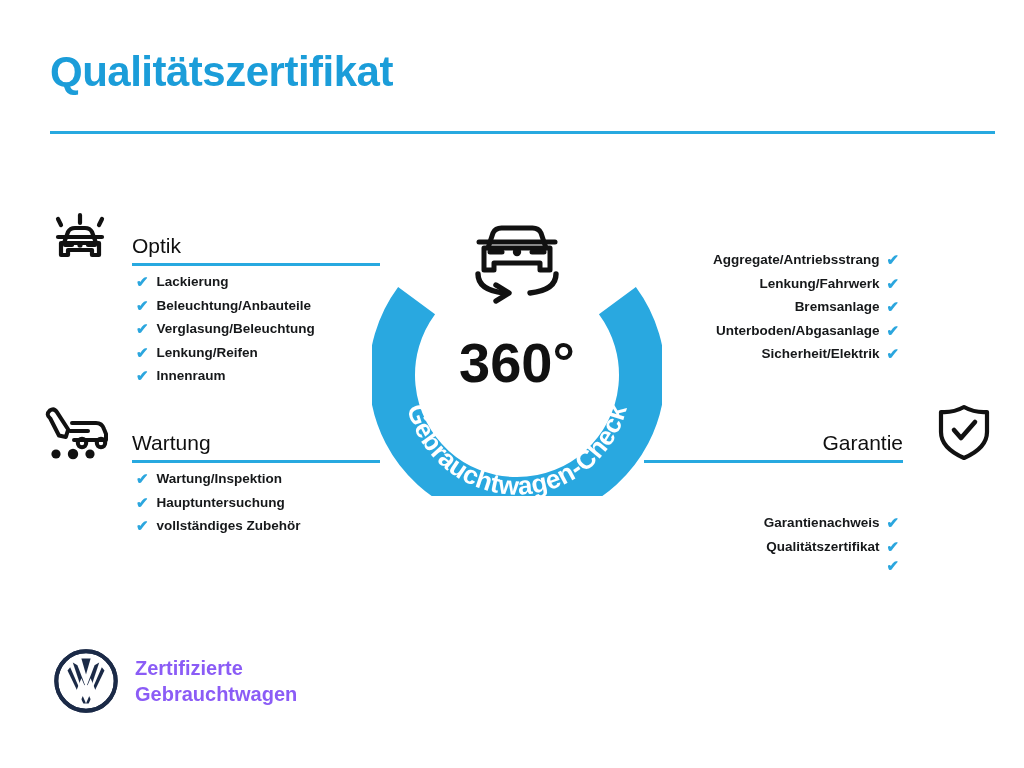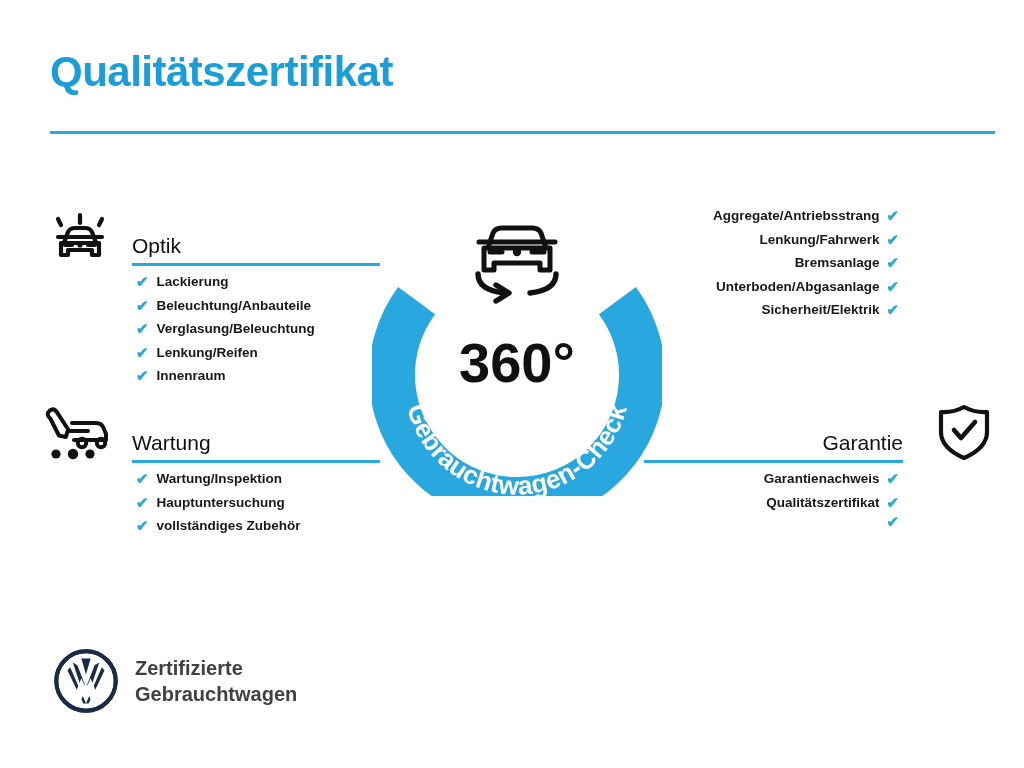--- a/index.html
+++ b/index.html
@@ -88,21 +88,21 @@
   .sec-list li {
     display: flex;
     align-items: center;
     font-size: 13.5px;
     font-weight: bold;
     line-height: 23.5px;
     color: #16181a;
     white-space: nowrap;
   }
   .left .sec-list  { padding-left: 92px; }
-  .right .sec-list { padding-right: 96px; }
+  .right .sec-list { padding-right: 96px; margin-top: 44px; }
   .left .sec-list li  { justify-content: flex-start; }
   .right .sec-list li { justify-content: flex-end; }
 
   .chk {
     color: #2ba6de;
     font-size: 15px;
     font-weight: bold;
     line-height: 1;
   }
   .left .chk  { margin-right: 8px; }
@@ -126,21 +126,21 @@
     left: 53px;
     top: 648px;
     display: flex;
     align-items: center;
   }
   #vw-mark { width: 66px; height: 66px; display: block; }
   #footer-text {
     margin-left: 16px;
     font-size: 20px;
     font-weight: bold;
-    color: #404040;
+    color: #8b5cf6;
     line-height: 26px;
     white-space: nowrap;
   }
 </style>
 </head>
 <body>
 
 <div id="page-title">Qualitätszertifikat</div>
 <div id="title-rule"></div>
 

